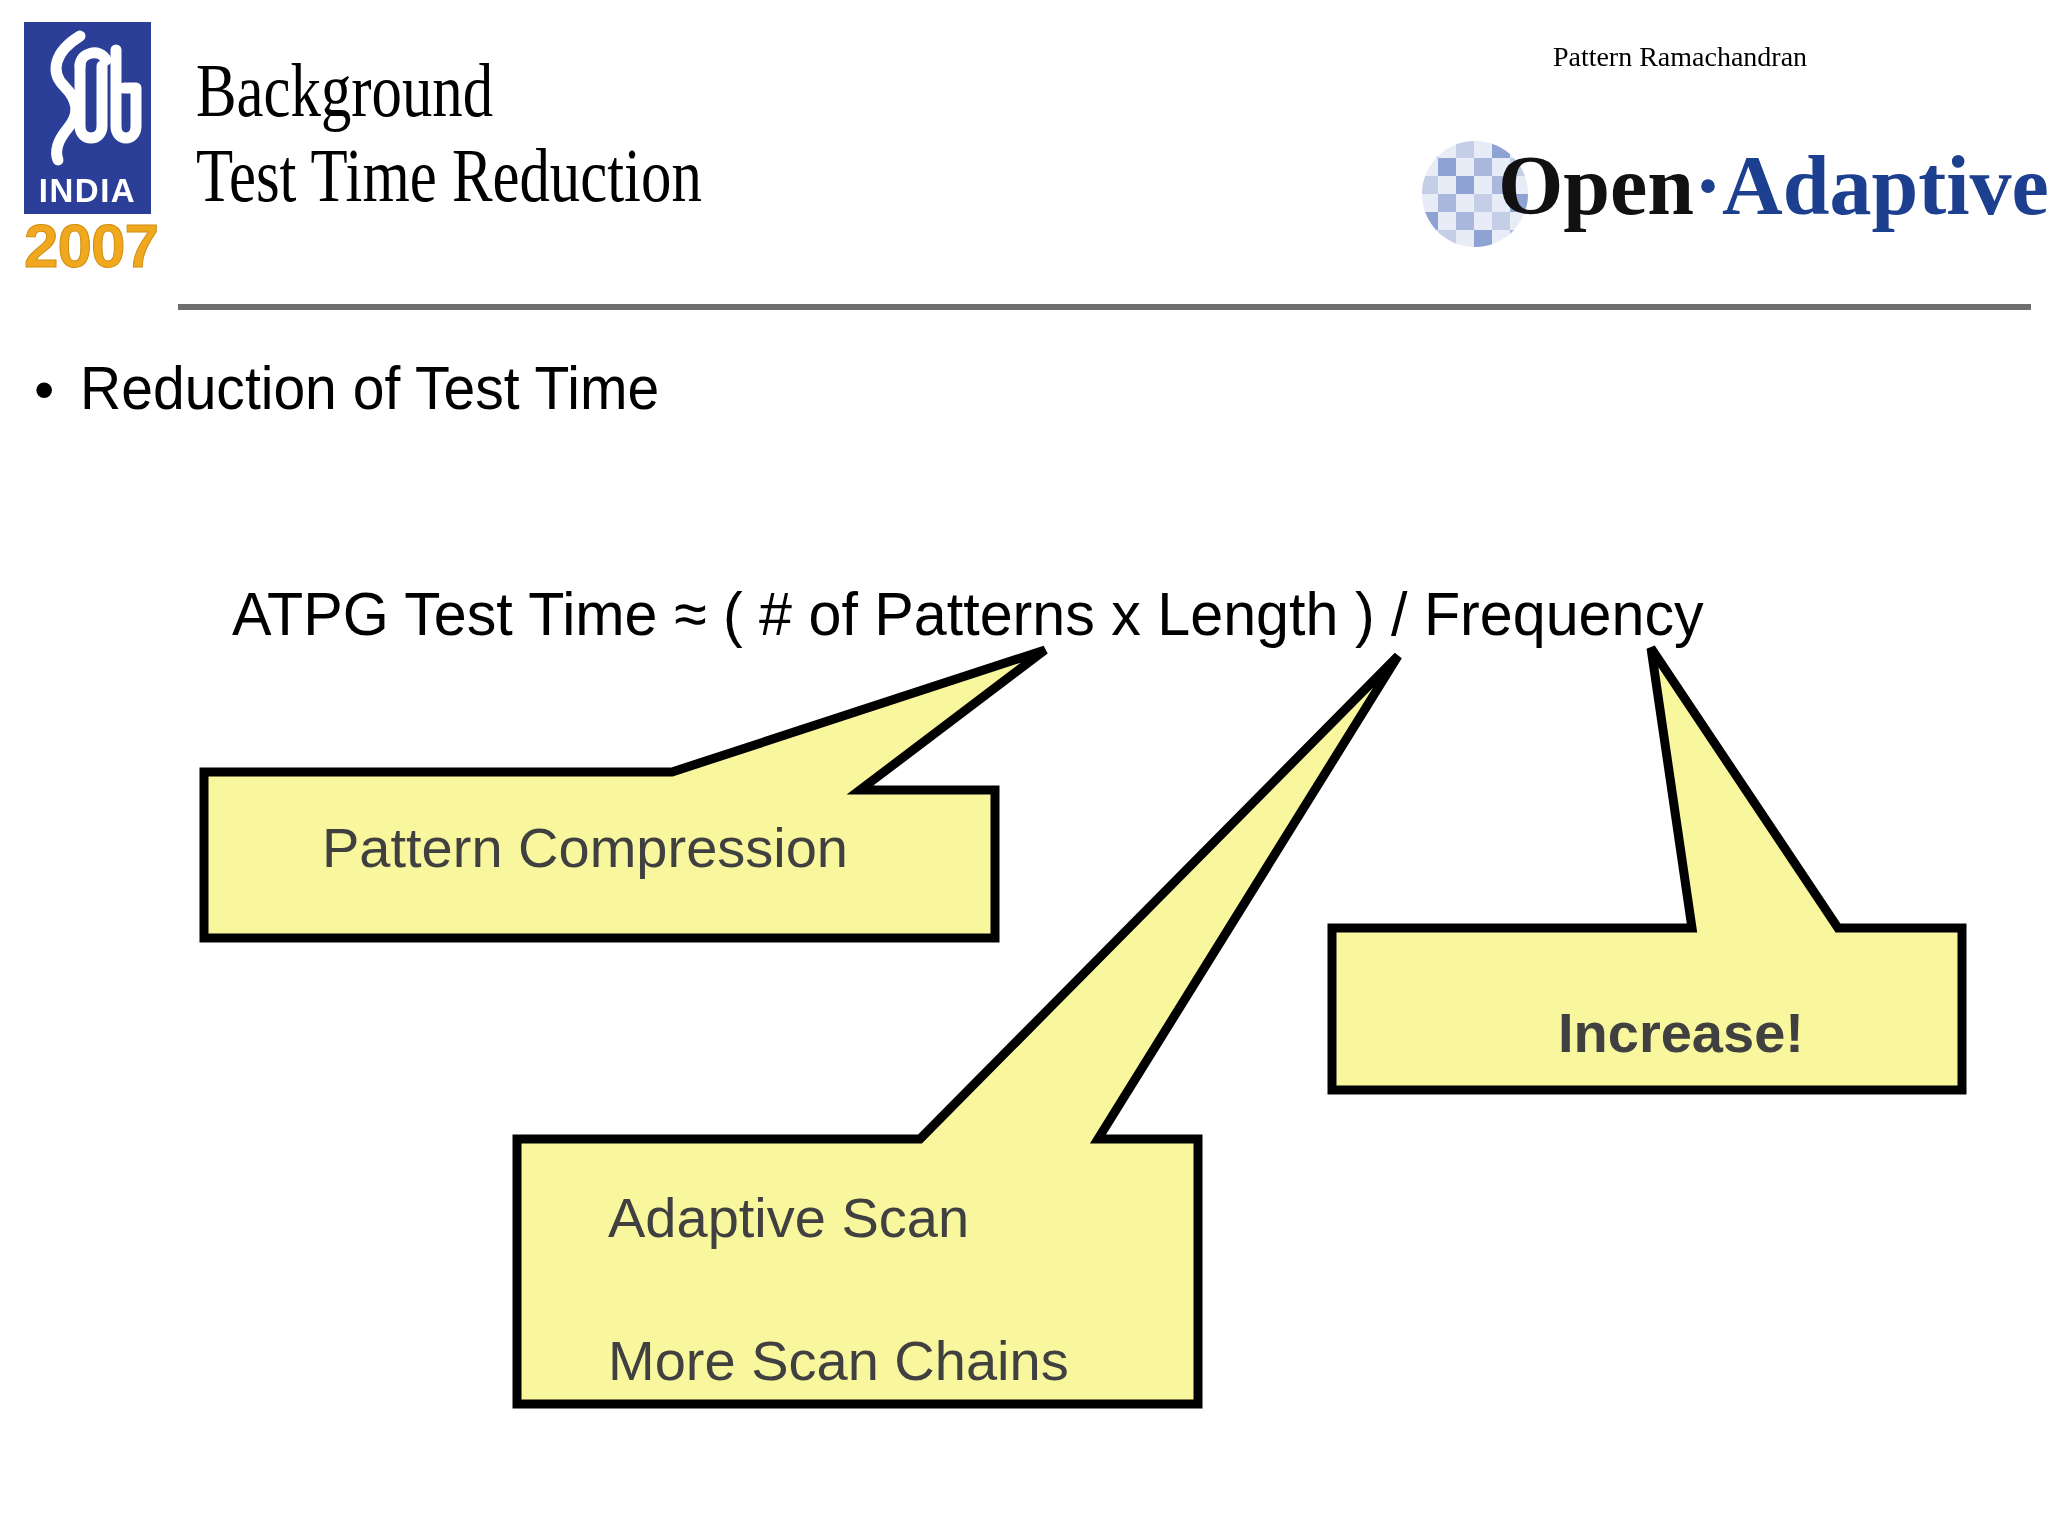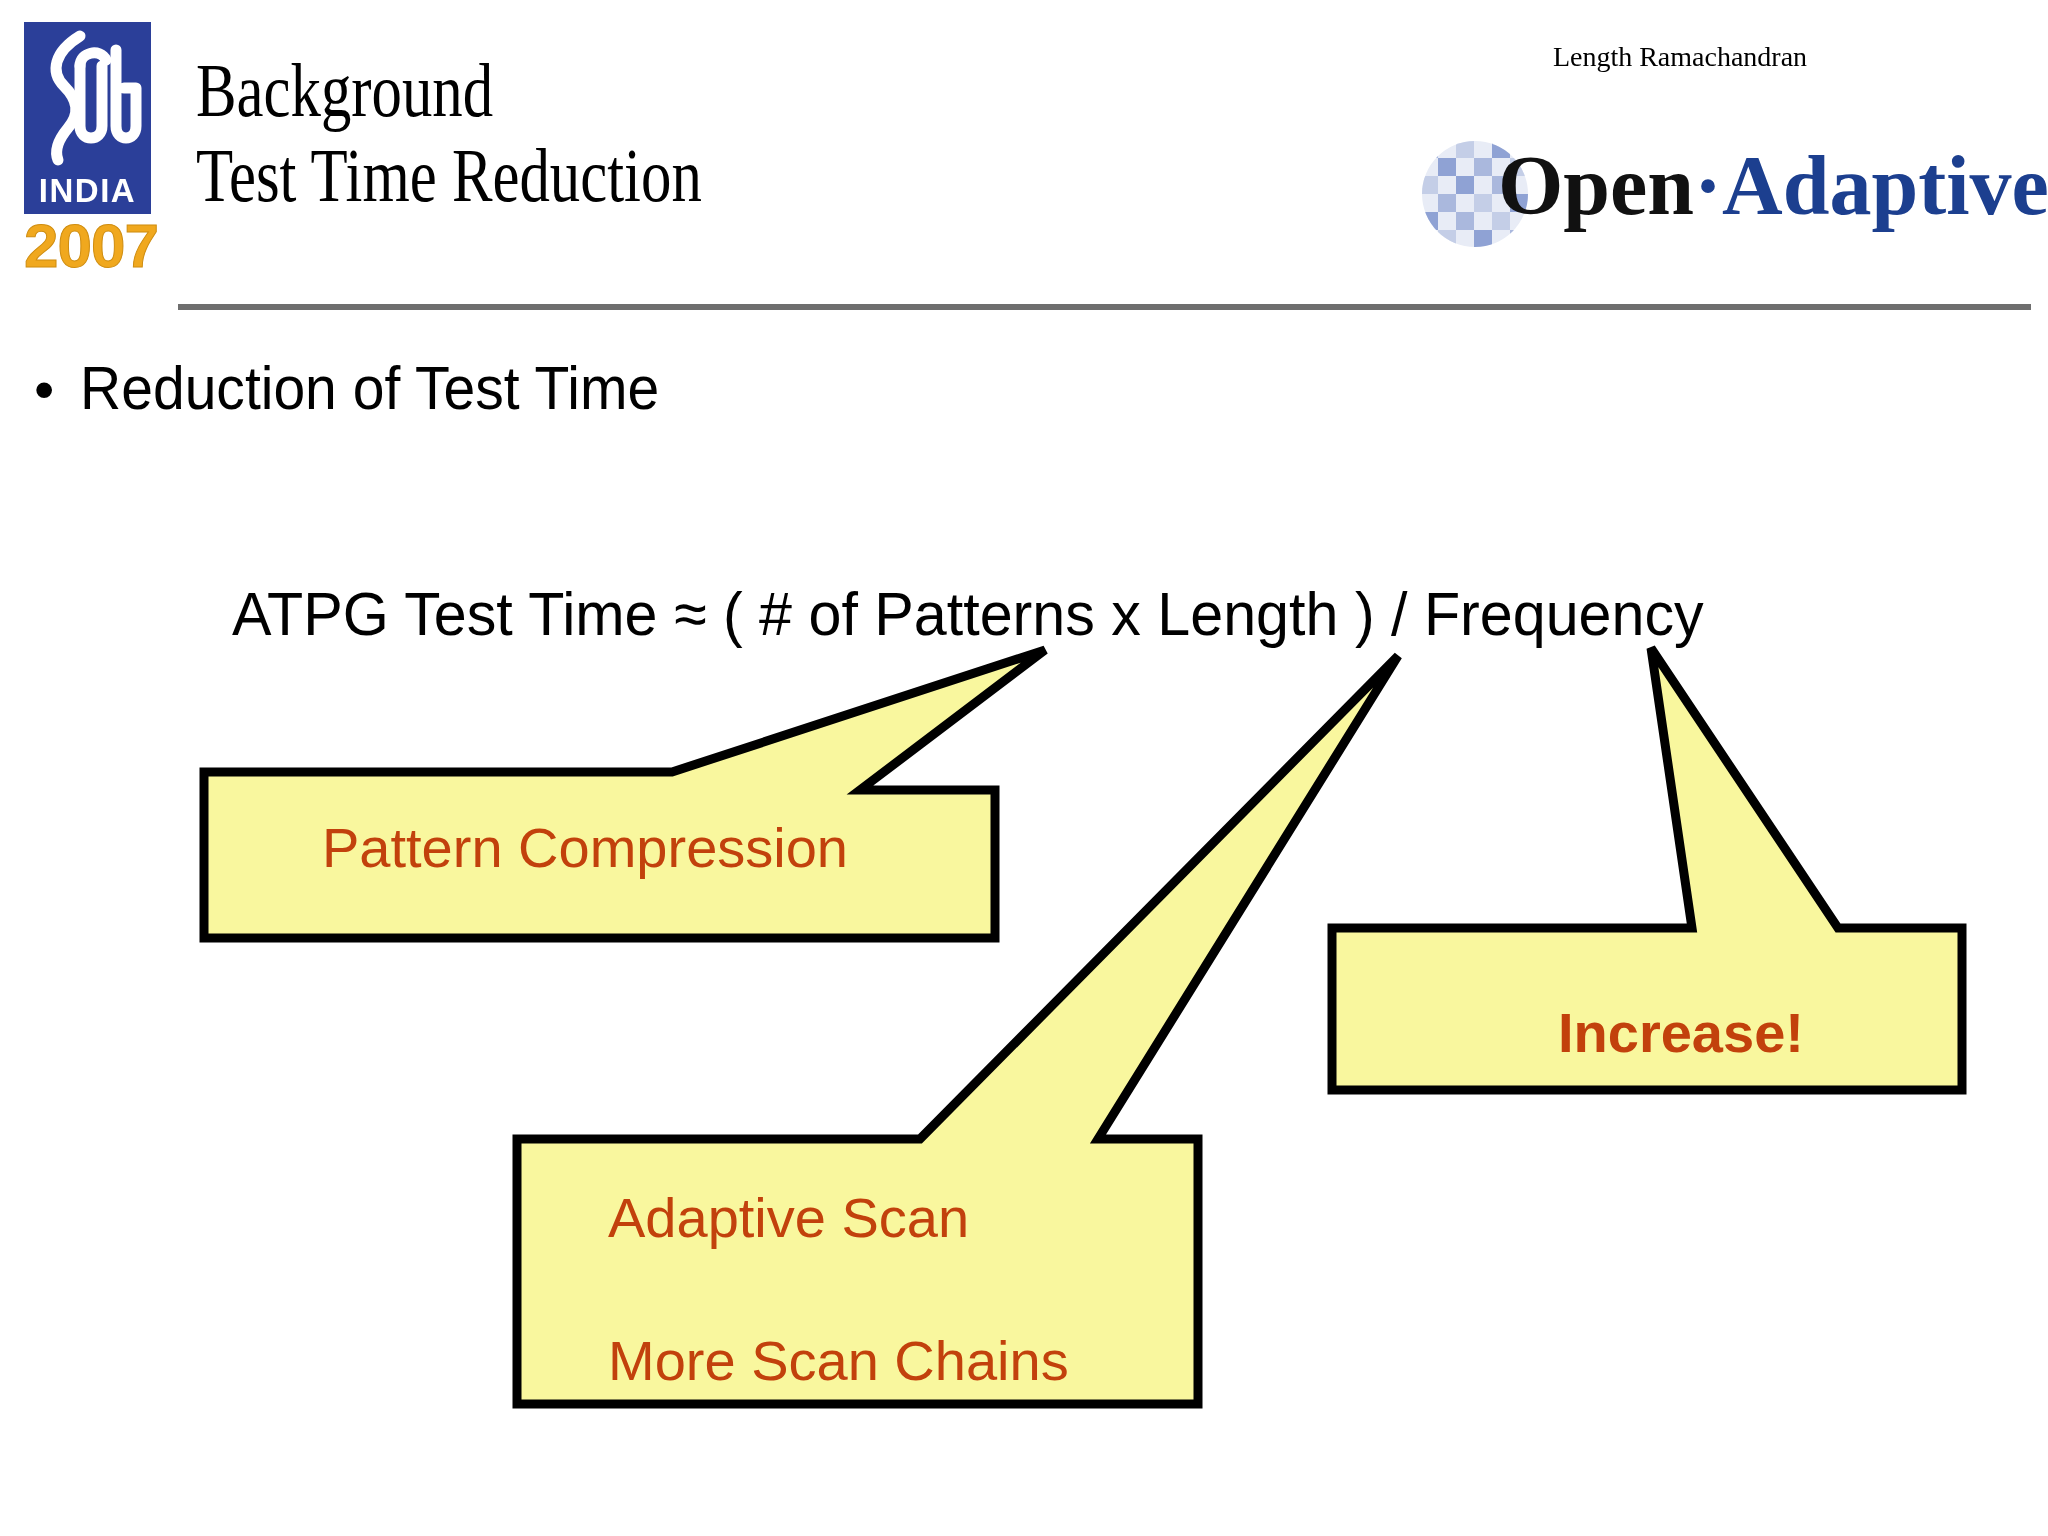--- a/index.html
+++ b/index.html
@@ -168,21 +168,21 @@
   }
   .callout-shape {
     fill: #f9f79e;
     stroke: #000000;
     stroke-width: 9;
     stroke-linejoin: miter;
   }
   .callout-label {
     position: absolute;
     font-family: "Liberation Sans", sans-serif;
-    color: #c2410c;
+    color: #404040;
     white-space: nowrap;
   }
   #label-pattern-compression {
     left: 322px; top: 815px;
     font-size: 56px;
   }
   #label-adaptive-1 {
     left: 608px; top: 1185px;
     font-size: 56px;
   }
@@ -215,21 +215,21 @@
       <div id="snug-india">INDIA</div>
       <div id="snug-year">2007</div>
     </div>
 
     <div id="title-block">
       <div class="title-line">Background</div>
       <div class="title-line">Test Time Reduction</div>
     </div>
 
     <div id="author-block">
-      <div class="author-line">Length Ramachandran</div>
+      <div class="author-line">Pattern Ramachandran</div>
     </div>
 
     <div id="os-logo">
       <svg id="os-wafer" viewBox="0 0 110 108">
         <defs>
           <clipPath id="waferClip">
             <ellipse cx="55" cy="54" rx="53" ry="53"></ellipse>
           </clipPath>
         </defs>
         <g clip-path="url(#waferClip)">

